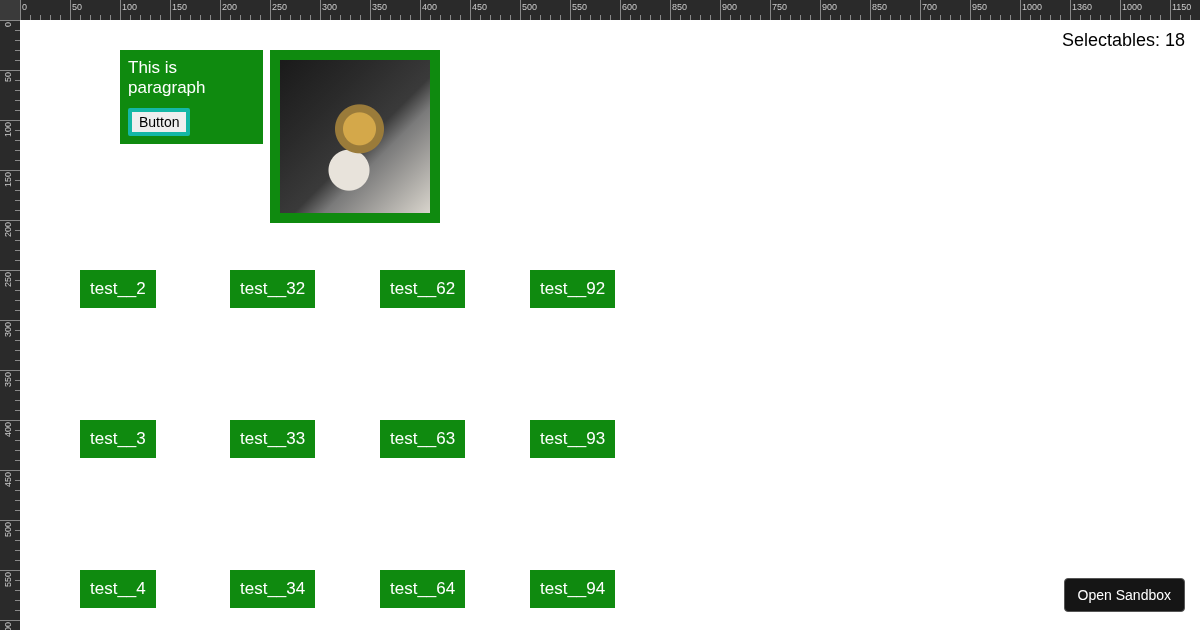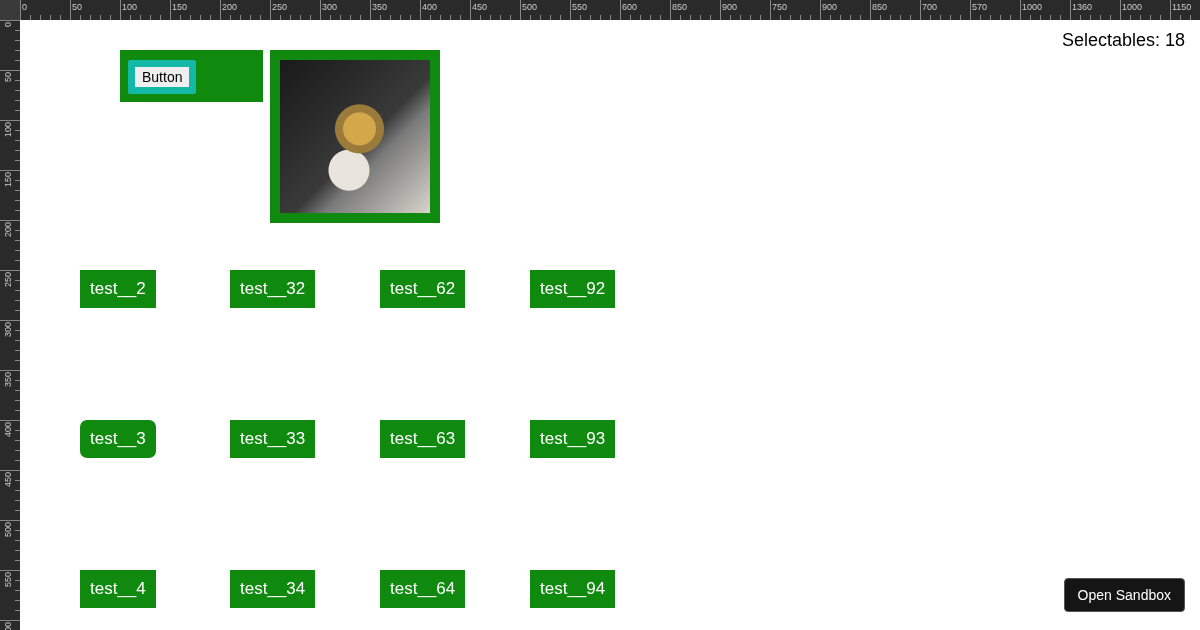--- a/index.html
+++ b/index.html
@@ -79,26 +79,26 @@
   position: absolute;
   top: 50px; left: 120px;
   width: 143px;
   background: #0f8a0f;
   color: #fff;
   padding: 8px;
   font-size: 17px;
 }
 .box-paragraph .btn {
   display: inline-block;
-  margin-top: 2px;
+  margin-top: 10px;
   padding: 2px 7px;
   font-size: 14px;
   background: #efefef;
   color: #000;
-  border: 7px solid #14b8a6;
+  border: 4px solid #14b8a6;
   border-radius: 2px;
   cursor: pointer;
   text-align: center;
 }
 .box-image {
   position: absolute;
   top: 50px; left: 270px;
   width: 170px; height: 173px;
   background: #0f8a0f;
   padding: 10px;
@@ -248,21 +248,21 @@
     <div class="tick minor" style="left: 890px;"></div>
     <div class="tick minor" style="left: 900px;"></div>
     <div class="tick minor" style="left: 910px;"></div>
     <div class="tick major" style="left: 920px;"></div>
     <div class="tick-label" style="left: 922px;">700</div>
     <div class="tick minor" style="left: 930px;"></div>
     <div class="tick minor" style="left: 940px;"></div>
     <div class="tick minor" style="left: 950px;"></div>
     <div class="tick minor" style="left: 960px;"></div>
     <div class="tick major" style="left: 970px;"></div>
-    <div class="tick-label" style="left: 972px;">570</div>
+    <div class="tick-label" style="left: 972px;">950</div>
     <div class="tick minor" style="left: 980px;"></div>
     <div class="tick minor" style="left: 990px;"></div>
     <div class="tick minor" style="left: 1000px;"></div>
     <div class="tick minor" style="left: 1010px;"></div>
     <div class="tick major" style="left: 1020px;"></div>
     <div class="tick-label" style="left: 1022px;">1000</div>
     <div class="tick minor" style="left: 1030px;"></div>
     <div class="tick minor" style="left: 1040px;"></div>
     <div class="tick minor" style="left: 1050px;"></div>
     <div class="tick minor" style="left: 1060px;"></div>
@@ -359,33 +359,34 @@
     <div class="tick major" style="top: 620px;"></div>
     <div class="tick-label" style="top: 622px;">600</div>
   </div>
 
 <div class="selectables-counter">
   <span>Selectables:</span>
   <span>18</span>
 </div>
 
 <div class="box-paragraph">
+  <div>This is paragraph</div>
   <button class="btn">Button</button>
 </div>
 
 <div class="box-image">
   <div class="img"></div>
 </div>
 
 <div id="grid-container">
     <div class="sel-box" style="left: 80px; top: 270px;"><span>test__2</span></div>
     <div class="sel-box" style="left: 230px; top: 270px;"><span>test__32</span></div>
     <div class="sel-box" style="left: 380px; top: 270px;"><span>test__62</span></div>
     <div class="sel-box" style="left: 530px; top: 270px;"><span>test__92</span></div>
-    <div class="sel-box" style="left: 80px; top: 420px; border-radius: 7px;"><span>test__3</span></div>
+    <div class="sel-box" style="left: 80px; top: 420px;"><span>test__3</span></div>
     <div class="sel-box" style="left: 230px; top: 420px;"><span>test__33</span></div>
     <div class="sel-box" style="left: 380px; top: 420px;"><span>test__63</span></div>
     <div class="sel-box" style="left: 530px; top: 420px;"><span>test__93</span></div>
     <div class="sel-box" style="left: 80px; top: 570px;"><span>test__4</span></div>
     <div class="sel-box" style="left: 230px; top: 570px;"><span>test__34</span></div>
     <div class="sel-box" style="left: 380px; top: 570px;"><span>test__64</span></div>
     <div class="sel-box" style="left: 530px; top: 570px;"><span>test__94</span></div>
   </div>
 
 <button class="open-sandbox">Open Sandbox</button>

